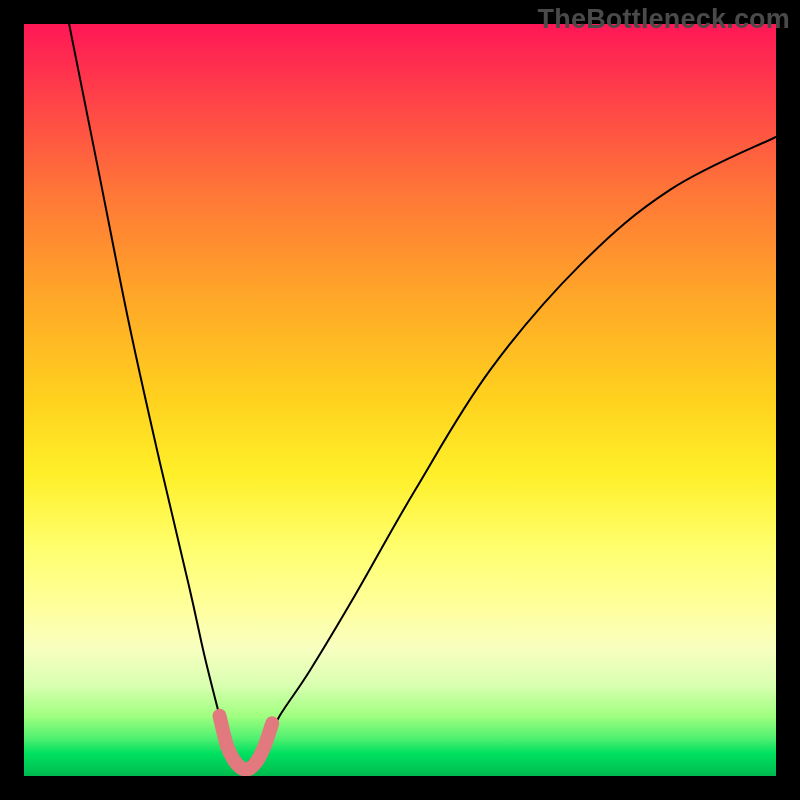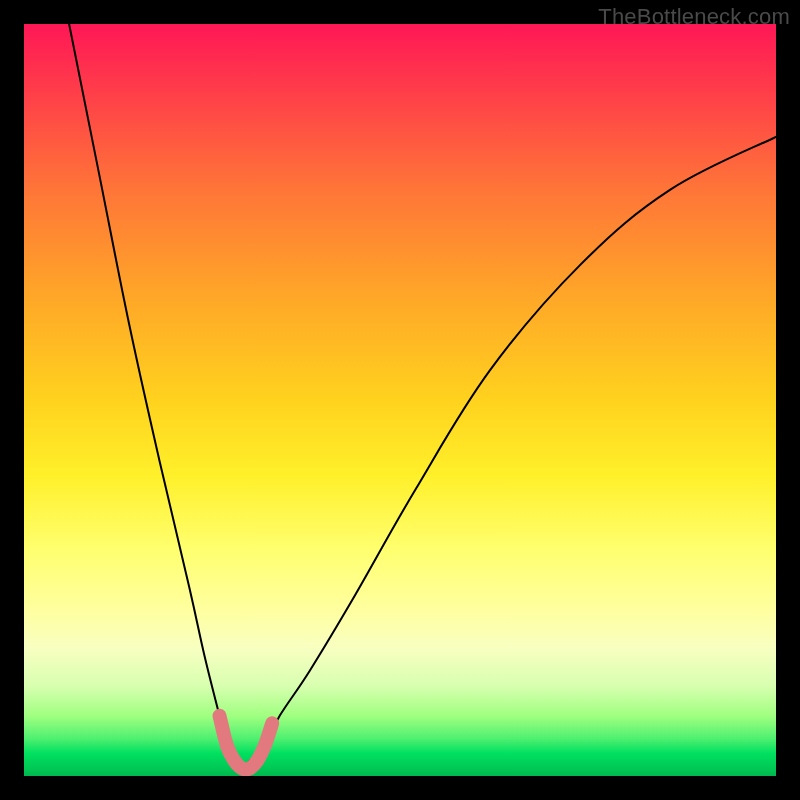--- a/index.html
+++ b/index.html
@@ -34,23 +34,23 @@
       #00e060 97%,
       #00c855 99%,
       #00b84e 100%
     );
   }
   .watermark {
     position: absolute;
     top: 4px;
     right: 10px;
     color: #4a4a4a;
-    font-size: 22px;
+    font-size: 27px;
     letter-spacing: 0.2px;
-    font-weight: 400;
+    font-weight: 700;
   }
   svg.curve {
     position: absolute;
     left: 0;
     top: 0;
     width: 752px;
     height: 752px;
   }
 </style>
 </head>

